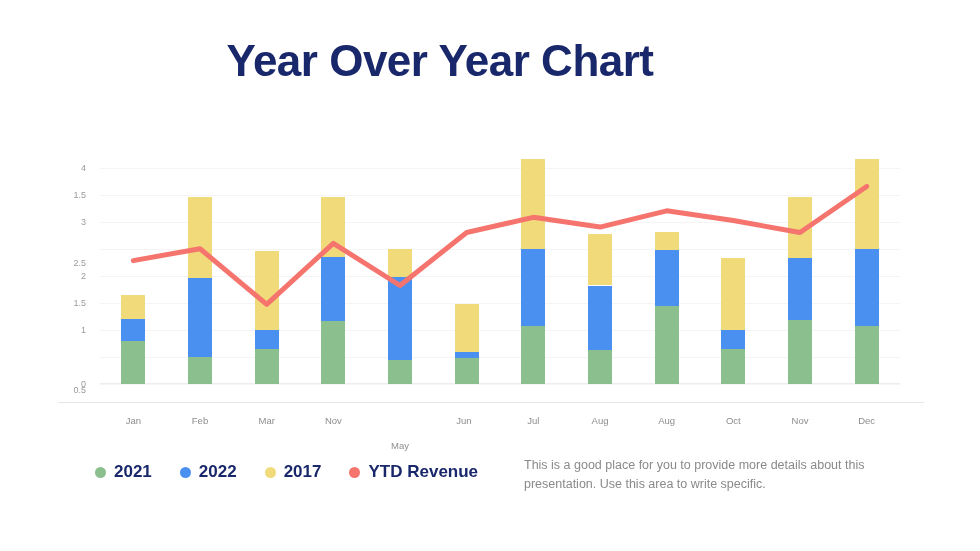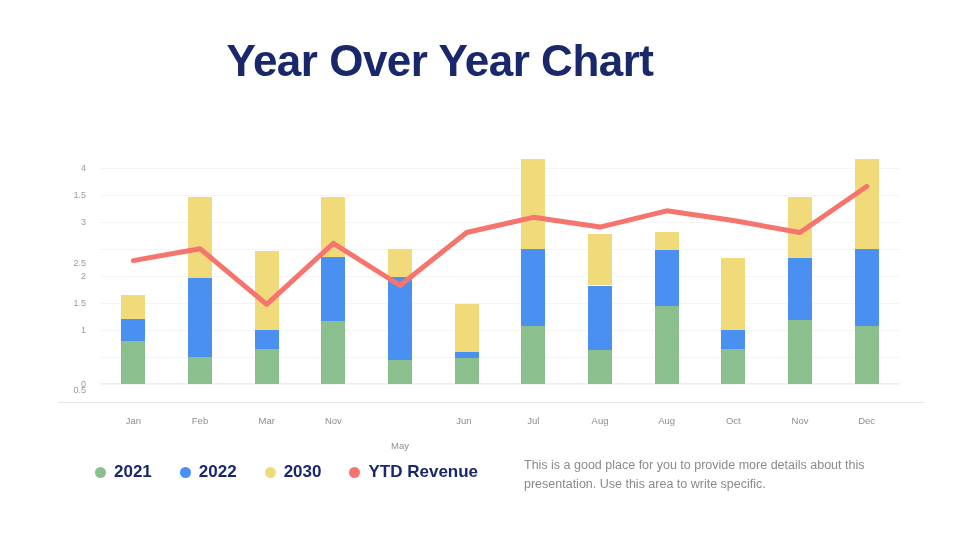--- a/index.html
+++ b/index.html
@@ -290,21 +290,21 @@
       <div class="legend-item">
         <span class="legend-dot" style="background: rgb(140, 191, 142);"></span>
         <span class="legend-label">2021</span>
       </div>
       <div class="legend-item">
         <span class="legend-dot" style="background: rgb(74, 144, 240);"></span>
         <span class="legend-label">2022</span>
       </div>
       <div class="legend-item">
         <span class="legend-dot" style="background: rgb(240, 218, 121);"></span>
-        <span class="legend-label">2030</span>
+        <span class="legend-label">2017</span>
       </div>
       <div class="legend-item">
         <span class="legend-dot" style="background: rgb(245, 117, 110);"></span>
         <span class="legend-label">YTD Revenue</span>
       </div>
     </div>
 
   <div class="body-note">This is a good place for you to provide more details about this presentation. Use this area to write specific.</div>
 
 </div>

